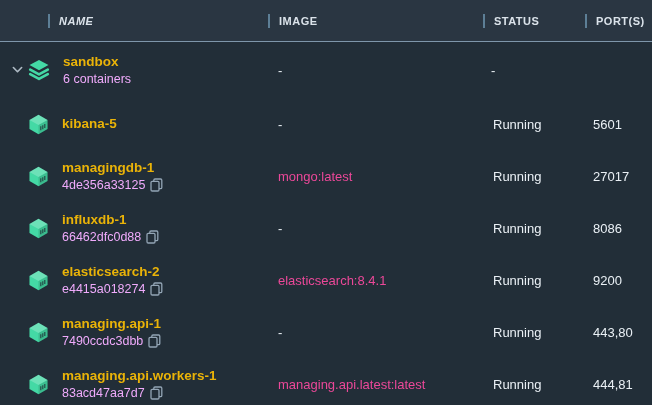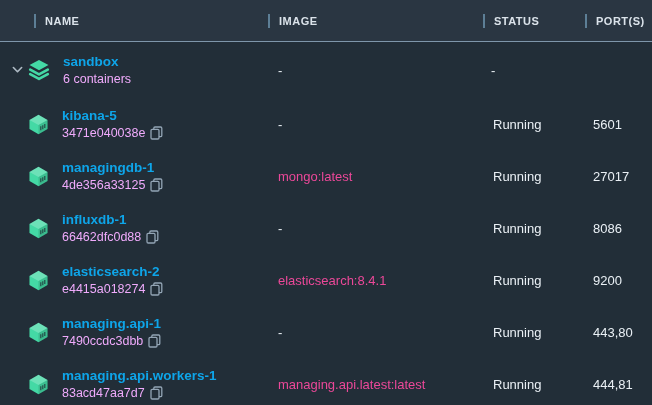--- a/index.html
+++ b/index.html
@@ -18,39 +18,39 @@
     height:42px;
     align-items:center;
     background:#2a3642;
     border-bottom:1px solid #7e96aa;
   }
   .hcell {
     display:flex; align-items:center; gap:9px;
     font-size:11px; font-weight:bold; letter-spacing:0.5px;
     color:#dbe3ea; cursor:default;
   }
-  .hcell.first { padding-left:34px; }
+  .hcell.first { padding-left:48px;font-style:italic; }
   .pipe { width:2px; height:14px; background:#5d7f96; flex:0 0 2px; }
 
   
   .row {
     display:grid;
     grid-template-columns:268px 215px 102px 1fr;
     height:52px;
     align-items:center;
   }
   .row.group { height:56px; }
 
   .cell-name { display:flex; align-items:center; height:100%; }
   .chev { width:11px; height:8px; margin-left:12px; flex:0 0 11px; display:none; }
   .row.group .chev { display:block; }
   .type-icon { width:21px; height:21px; margin-left:28px; flex:0 0 21px; }
   .row.group .type-icon { margin-left:5px; width:22px; height:22px; flex-basis:22px; }
   .name-text { margin-left:13px; }
-  .nm { font-size:13.5px; font-weight:bold; color:#0ea5e9; line-height:1.3; }
+  .nm { font-size:13.5px; font-weight:bold; color:#eab308; line-height:1.3; }
   .sub { font-size:12.5px; color:#f0abfc; line-height:1.3; display:flex; align-items:center; gap:5px; }
   .copy-btn { width:13px; height:14px; display:inline-flex; cursor:pointer; }
 
   .cell-image { padding-left:10px; font-size:13px; color:#eaf0f5; }
   .cell-image .img-link { color:#ec4899; cursor:pointer; }
   .cell-status { padding-left:10px; font-size:13px; color:#eaf0f5; }
   .cell-ports  { padding-left:8px;  font-size:13px; color:#eaf0f5; }
 </style>
 </head>
 <body>
@@ -107,27 +107,20 @@
         <path d="M10 0.8 L18.6 5.6 L10 10.4 L1.4 5.6 Z" fill="#ffffff" opacity="0.22"></path>
         <path d="M18.6 5.6 V14.4 L10 19.2 V10.4 Z" fill="#000000" opacity="0.13"></path>
         <g stroke="#1d2a33" stroke-width="1.1" opacity="0.8">
           <path d="M12.2 11.7 V15.5"></path>
           <path d="M14.1 10.7 V14.5"></path>
           <path d="M16 9.6 V13.4"></path>
         </g>
       </svg>
       <div class="name-text">
         <div class="nm">kibana-5</div>
-        <div class="sub">
-          <span class="sub-txt">3471e040038e</span>
-          <svg class="copy-btn" viewBox="0 0 13 14">
-            <rect x="3.8" y="1" width="8" height="9.6" rx="1.2" fill="none" stroke="#93a5b5" stroke-width="1.3"></rect>
-            <rect x="1" y="3.4" width="8" height="9.6" rx="1.2" fill="#222e38" stroke="#93a5b5" stroke-width="1.3"></rect>
-          </svg>
-        </div>
       </div>
     </div>
     <div class="cell-image"><span class="img-val">-</span></div>
     <div class="cell-status">Running</div>
     <div class="cell-ports">5601</div>
   </div>
       <div class="row">
     <div class="cell-name">
 
       <svg class="type-icon icon-container" viewBox="0 0 20 20">

